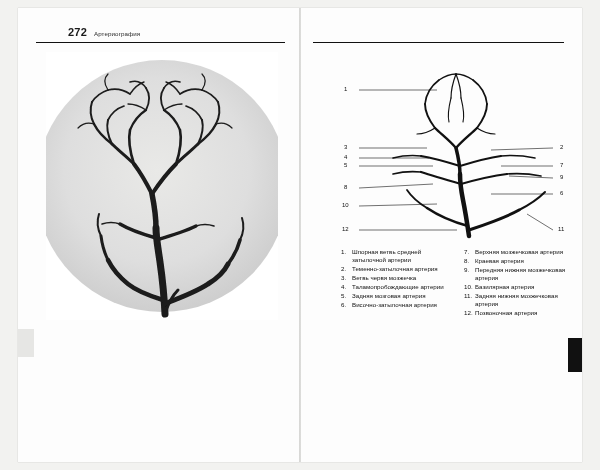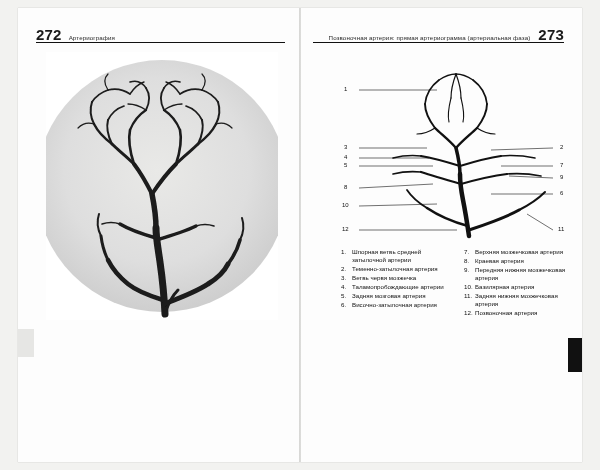--- a/index.html
+++ b/index.html
@@ -56,24 +56,25 @@
   .hdr {
     position: absolute;
     top: 18px;
     height: 16px;
     display: flex;
     align-items: baseline;
   }
   .hdr-left { left: 18px; right: 16px; }
   .hdr-right { left: 14px; right: 18px; justify-content: flex-end; }
   .folio {
-    font-size: 15px;
+    font-size: 11px;
     font-weight: bold;
     color: #1a1a1a;
     letter-spacing: 0.2px;
+    margin-left: 32px;
   }
   .run-head {
     font-size: 6.2px;
     color: #2a2a2a;
     letter-spacing: 0.1px;
   }
   .hdr-left .run-head { margin-left: 7px; }
   .hdr-right .run-head { margin-right: 8px; }
   .rule {
     position: absolute;
@@ -245,24 +246,20 @@
           <path d="M194 188 C198 180 198 172 196 166" stroke-width="2"></path>
           <path d="M55 184 C51 176 51 168 53 162" stroke-width="2"></path>
           <path d="M119 262 C122 252 126 244 132 238" stroke-width="3"></path>
         </g>
       </svg>
     </div>
     <div class="corner-tab"></div>
   </div>
 
   <div class="right-page">
-    <div class="hdr hdr-right">
-      <span class="run-head">Позвоночная артерия: прямая артериограмма (артериальная фаза)</span>
-      <span class="folio">273</span>
-    </div>
     <div class="rule rule-right"></div>
 
     <div class="draw-frame">
       <svg class="draw-svg" viewBox="0 0 230 190">
         <g fill="none" stroke="#111" stroke-linecap="round">
 
           <path d="M128 182 C126 168 124 156 122 146 C120 136 119 128 119 120" stroke-width="4.5"></path>
           <path d="M119 120 C119 110 117 102 115 94" stroke-width="3.5"></path>
 
           <path d="M128 176 C146 170 164 164 178 156" stroke-width="3"></path>

